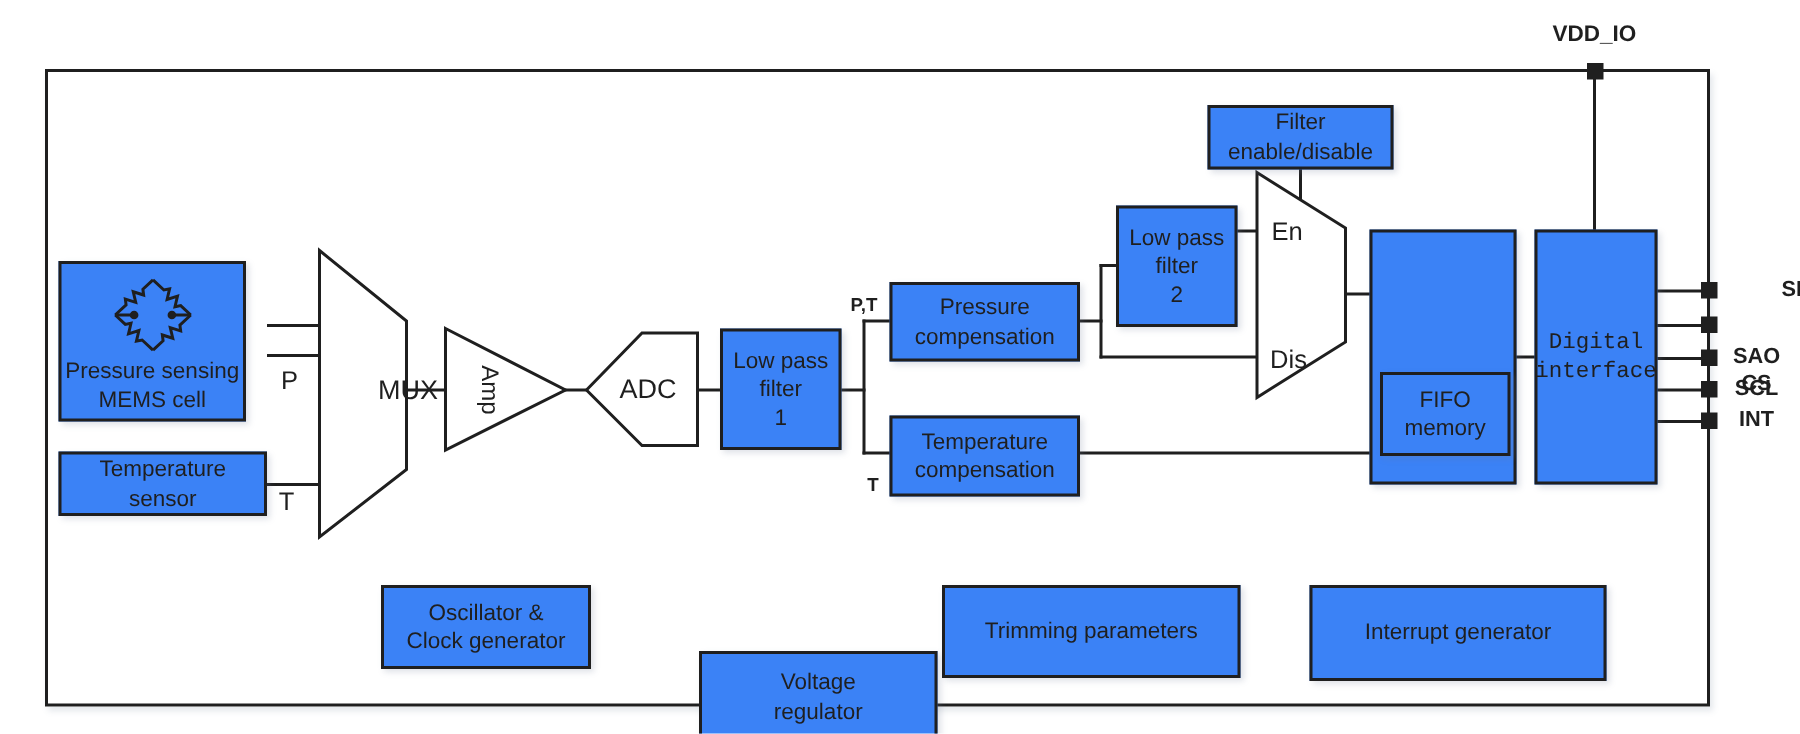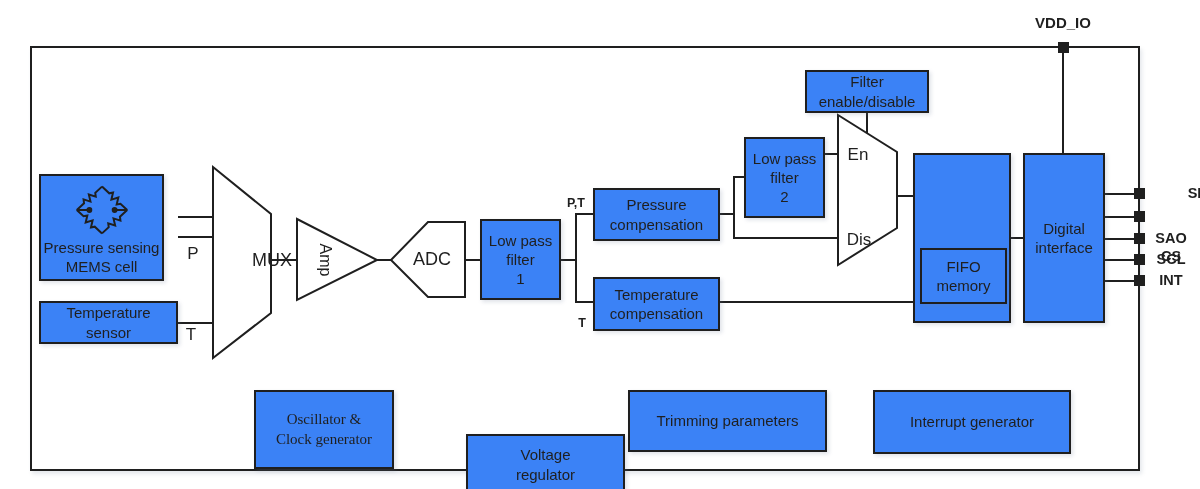--- a/index.html
+++ b/index.html
@@ -190,26 +190,26 @@
   </div>
 
   <div class="box" style="left:913px; top:153px; width:98px; height:170px; box-shadow:2px 2px 4px rgba(110,125,150,.22);"></div>
 
 
   <div class="box" style="left:920px; top:248px; width:87px; height:56px;">
     <span class="box-label">FIFO
 memory</span>
   </div>
 
-  <div class="box" style="left:1023px; top:153px; width:82px; height:170px;">
+  <div class="box" style="left:1023px; top:153px; width:82px; height:170px;font-family:Liberation Mono, monospace;">
     <span class="box-label">Digital
 interface</span>
   </div>
 
-  <div class="box" style="left:254px; top:390px; width:140px; height:79px;font-family:Liberation Serif, serif;">
+  <div class="box" style="left:254px; top:390px; width:140px; height:56px;">
     <span class="box-label">Oscillator &amp;
 Clock generator</span>
   </div>
   <div class="box" style="left:466px; top:390px; width:159px; height:61px;margin-top:44px;">
     <span class="box-label">Voltage
 regulator</span>
   </div>
   <div class="box" style="left:628px; top:390px; width:199px; height:62px;">
     <span class="box-label">Trimming parameters</span>
   </div>

